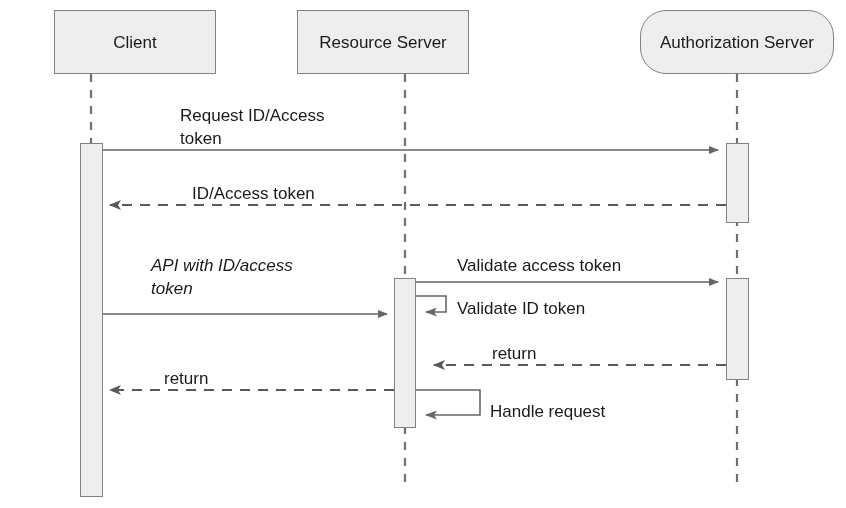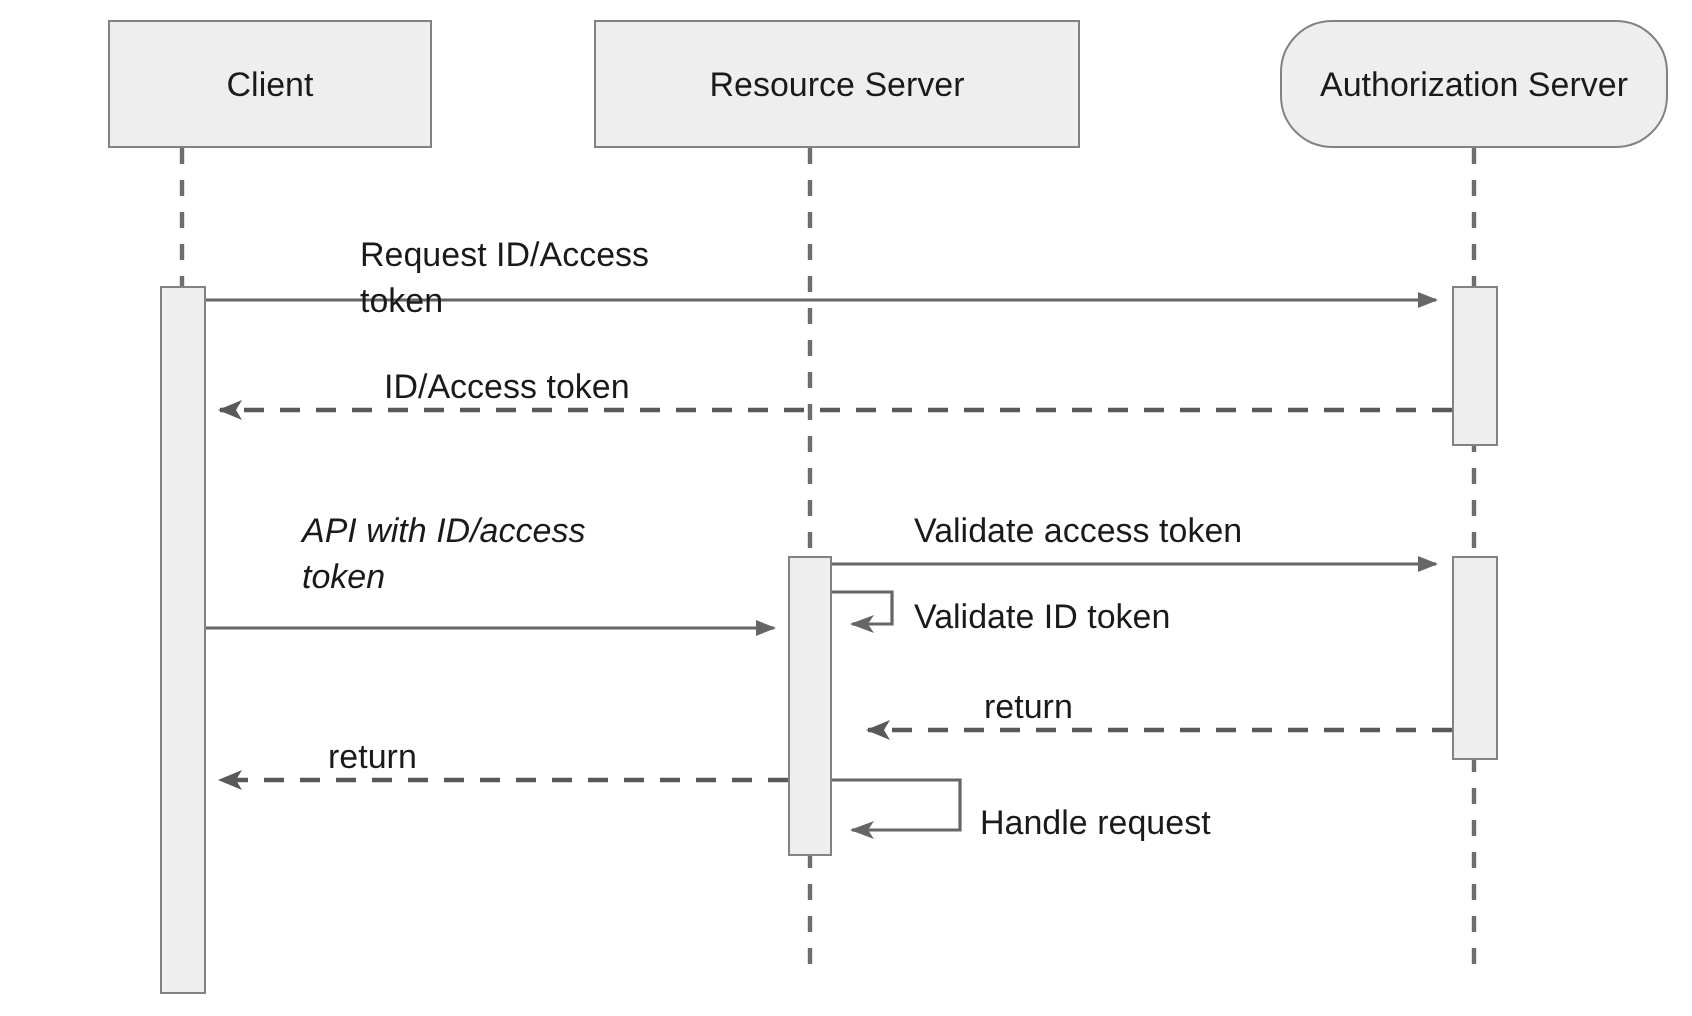--- a/index.html
+++ b/index.html
@@ -114,26 +114,26 @@
     </g>
   </svg>
 
   <div class="activation" style="left:80px; top:143px; width:23px; height:354px;"></div>
   <div class="activation" style="left:726px; top:143px; width:23px; height:80px;"></div>
   <div class="activation" style="left:394px; top:278px; width:22px; height:150px;"></div>
   <div class="activation" style="left:726px; top:278px; width:23px; height:102px;"></div>
 
   <div class="participant-box" style="left:10px; top:10px; width:162px; height:64px;margin-left:44px;">Client</div>
 
-  <div class="participant-box" style="left:297px; top:10px; width:243px; height:64px;">Resource Server</div>
+  <div class="participant-box" style="left:297px; top:10px; width:172px; height:64px;">Resource Server</div>
 
   <div class="participant-box" style="left:640px; top:10px; width:194px; height:64px;border-radius:26px;">Authorization
 Server</div>
 
-  <div class="msg-label" style="left:180px; top:104px;margin-top:12px;">Request ID/Access
+  <div class="msg-label" style="left:180px; top:104px;">Request ID/Access
 token</div>
 
   <div class="msg-label" style="left:152px; top:182px;margin-left:40px;">ID/Access token</div>
 
   <div class="msg-label" style="left:151px; top:254px;font-style:italic;">API with ID/access
 token</div>
 
   <div class="msg-label" style="left:457px; top:297px;">Validate ID token</div>
 
   <div class="msg-label" style="left:457px; top:254px;">Validate access token</div>

